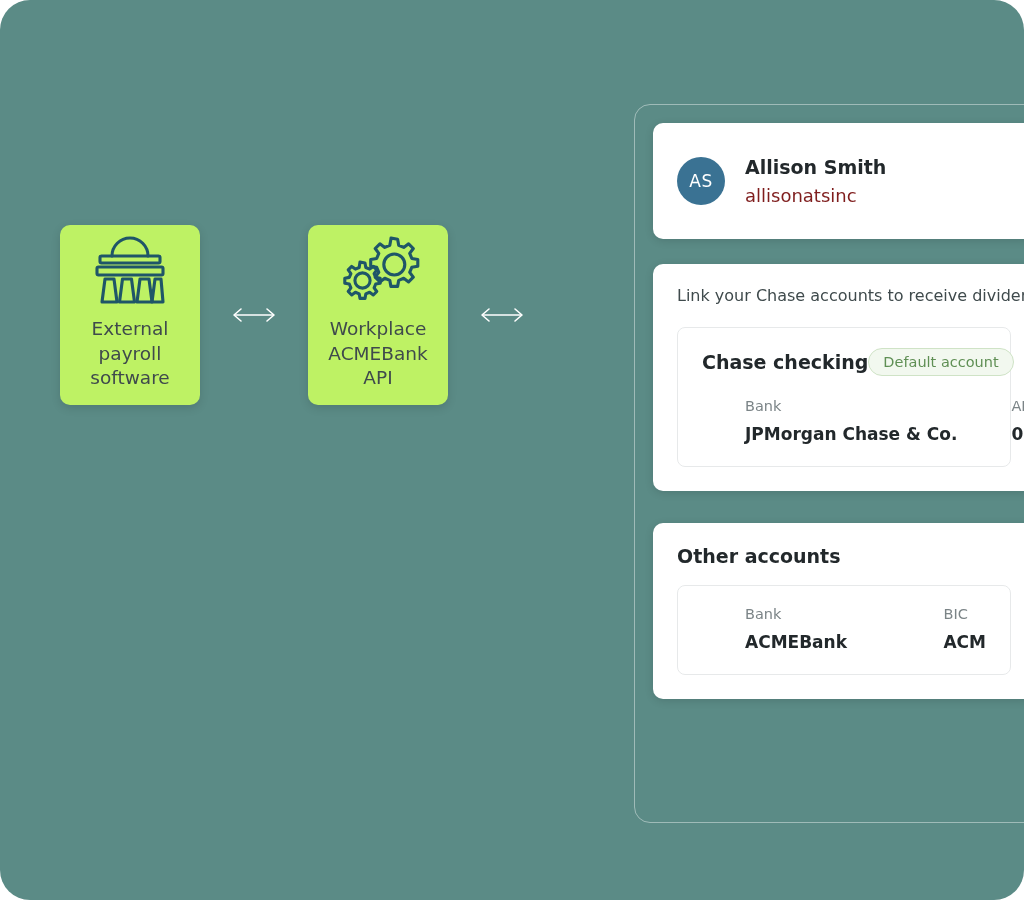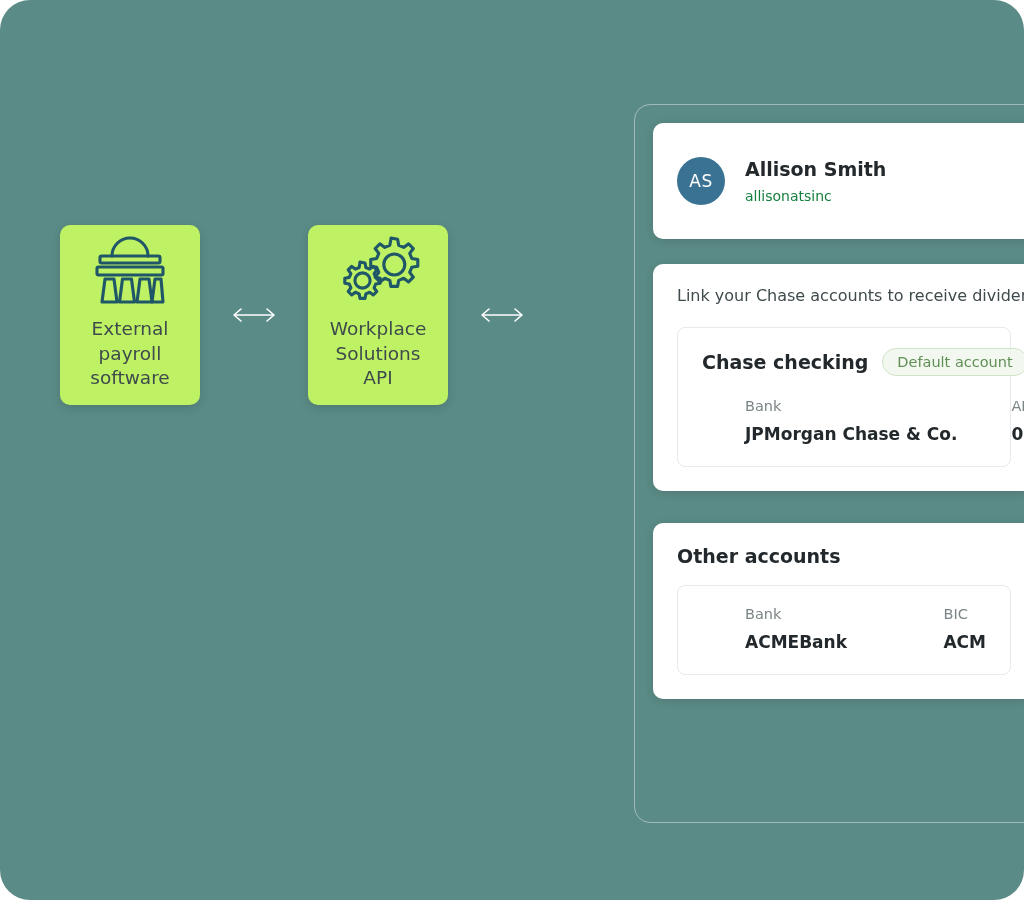--- a/index.html
+++ b/index.html
@@ -110,22 +110,22 @@
     letter-spacing: 0.5px;
   }
   .user-text { margin-left: 20px; }
   .user-name {
     font-size: 19px;
     font-weight: bold;
     color: #22282b;
     line-height: 1.2;
   }
   .user-handle {
-    font-size: 14px;
-    color: #15803d;
+    font-size: 18px;
+    color: #7f1d1d;
     margin-top: 7px;
   }
 
   
   .card-section {
     padding: 22px 24px 24px;
     margin-bottom: 32px;
   }
   .section-title {
     font-size: 19px;
@@ -142,21 +142,20 @@
 
   .account-box {
     border: 1px solid #e7e9ea;
     border-radius: 8px;
     padding: 20px 24px 22px;
     box-sizing: border-box;
   }
   .account-head {
     display: flex;
     align-items: center;
-    gap: 14px;
     margin-bottom: 22px;
     white-space: nowrap;
   }
   .account-name {
     font-size: 19px;
     font-weight: bold;
     color: #22282b;
   }
   .badge {
     font-size: 14.5px;
@@ -222,21 +221,21 @@
       <div class="glyph">
         <svg width="84" height="74" viewBox="0 0 84 74" fill="none" stroke="#1f5668" stroke-width="3.1" stroke-linejoin="round" stroke-linecap="round">
           <path d="M55 4 l6.6 1.3 1.1 6.0 5.0 2.1 4.9-3.6 4.7 4.7 -3.6 4.9 2.1 5.0 6.0 1.1 0 6.7 -6.0 1.1 -2.1 5.0 3.6 4.9 -4.7 4.7 -4.9-3.6 -5.0 2.1 -1.1 6.0 -6.7 0 -1.1-6.0 -5.0-2.1 -4.9 3.6 -4.7-4.7 3.6-4.9 -2.1-5.0 -6.0-1.1 0-6.7 6.0-1.1 2.1-5.0 -3.6-4.9 4.7-4.7 4.9 3.6 5.0-2.1 1.1-6.0 z"></path>
           <circle cx="58.3" cy="30.5" r="10.5"></circle>
           <path d="M24 28 l5.0 1.0 0.8 4.5 3.8 1.6 3.7-2.7 3.5 3.5 -2.7 3.7 1.6 3.8 4.5 0.8 0 5.0 -4.5 0.8 -1.6 3.8 2.7 3.7 -3.5 3.5 -3.7-2.7 -3.8 1.6 -0.8 4.5 -5.0 0 -0.8-4.5 -3.8-1.6 -3.7 2.7 -3.5-3.5 2.7-3.7 -1.6-3.8 -4.5-0.8 0-5.0 4.5-0.8 1.6-3.8 -2.7-3.7 3.5-3.5 3.7 2.7 3.8-1.6 z"></path>
           <circle cx="26.5" cy="46.5" r="7.6"></circle>
         </svg>
       </div>
       <div class="flow-label">
         <div>Workplace</div>
-        <div>Solutions API</div>
+        <div>ACMEBank API</div>
       </div>
     </div>
 
     <div class="connector">
       <svg width="50" height="20" viewBox="0 0 50 20" fill="none" stroke="#ffffff" stroke-width="1.6" stroke-linecap="round" stroke-linejoin="round">
         <line x1="6" y1="10" x2="44" y2="10"></line>
         <polyline points="12,4 5,10 12,16"></polyline>
         <polyline points="38,4 45,10 38,16"></polyline>
       </svg>
     </div>

